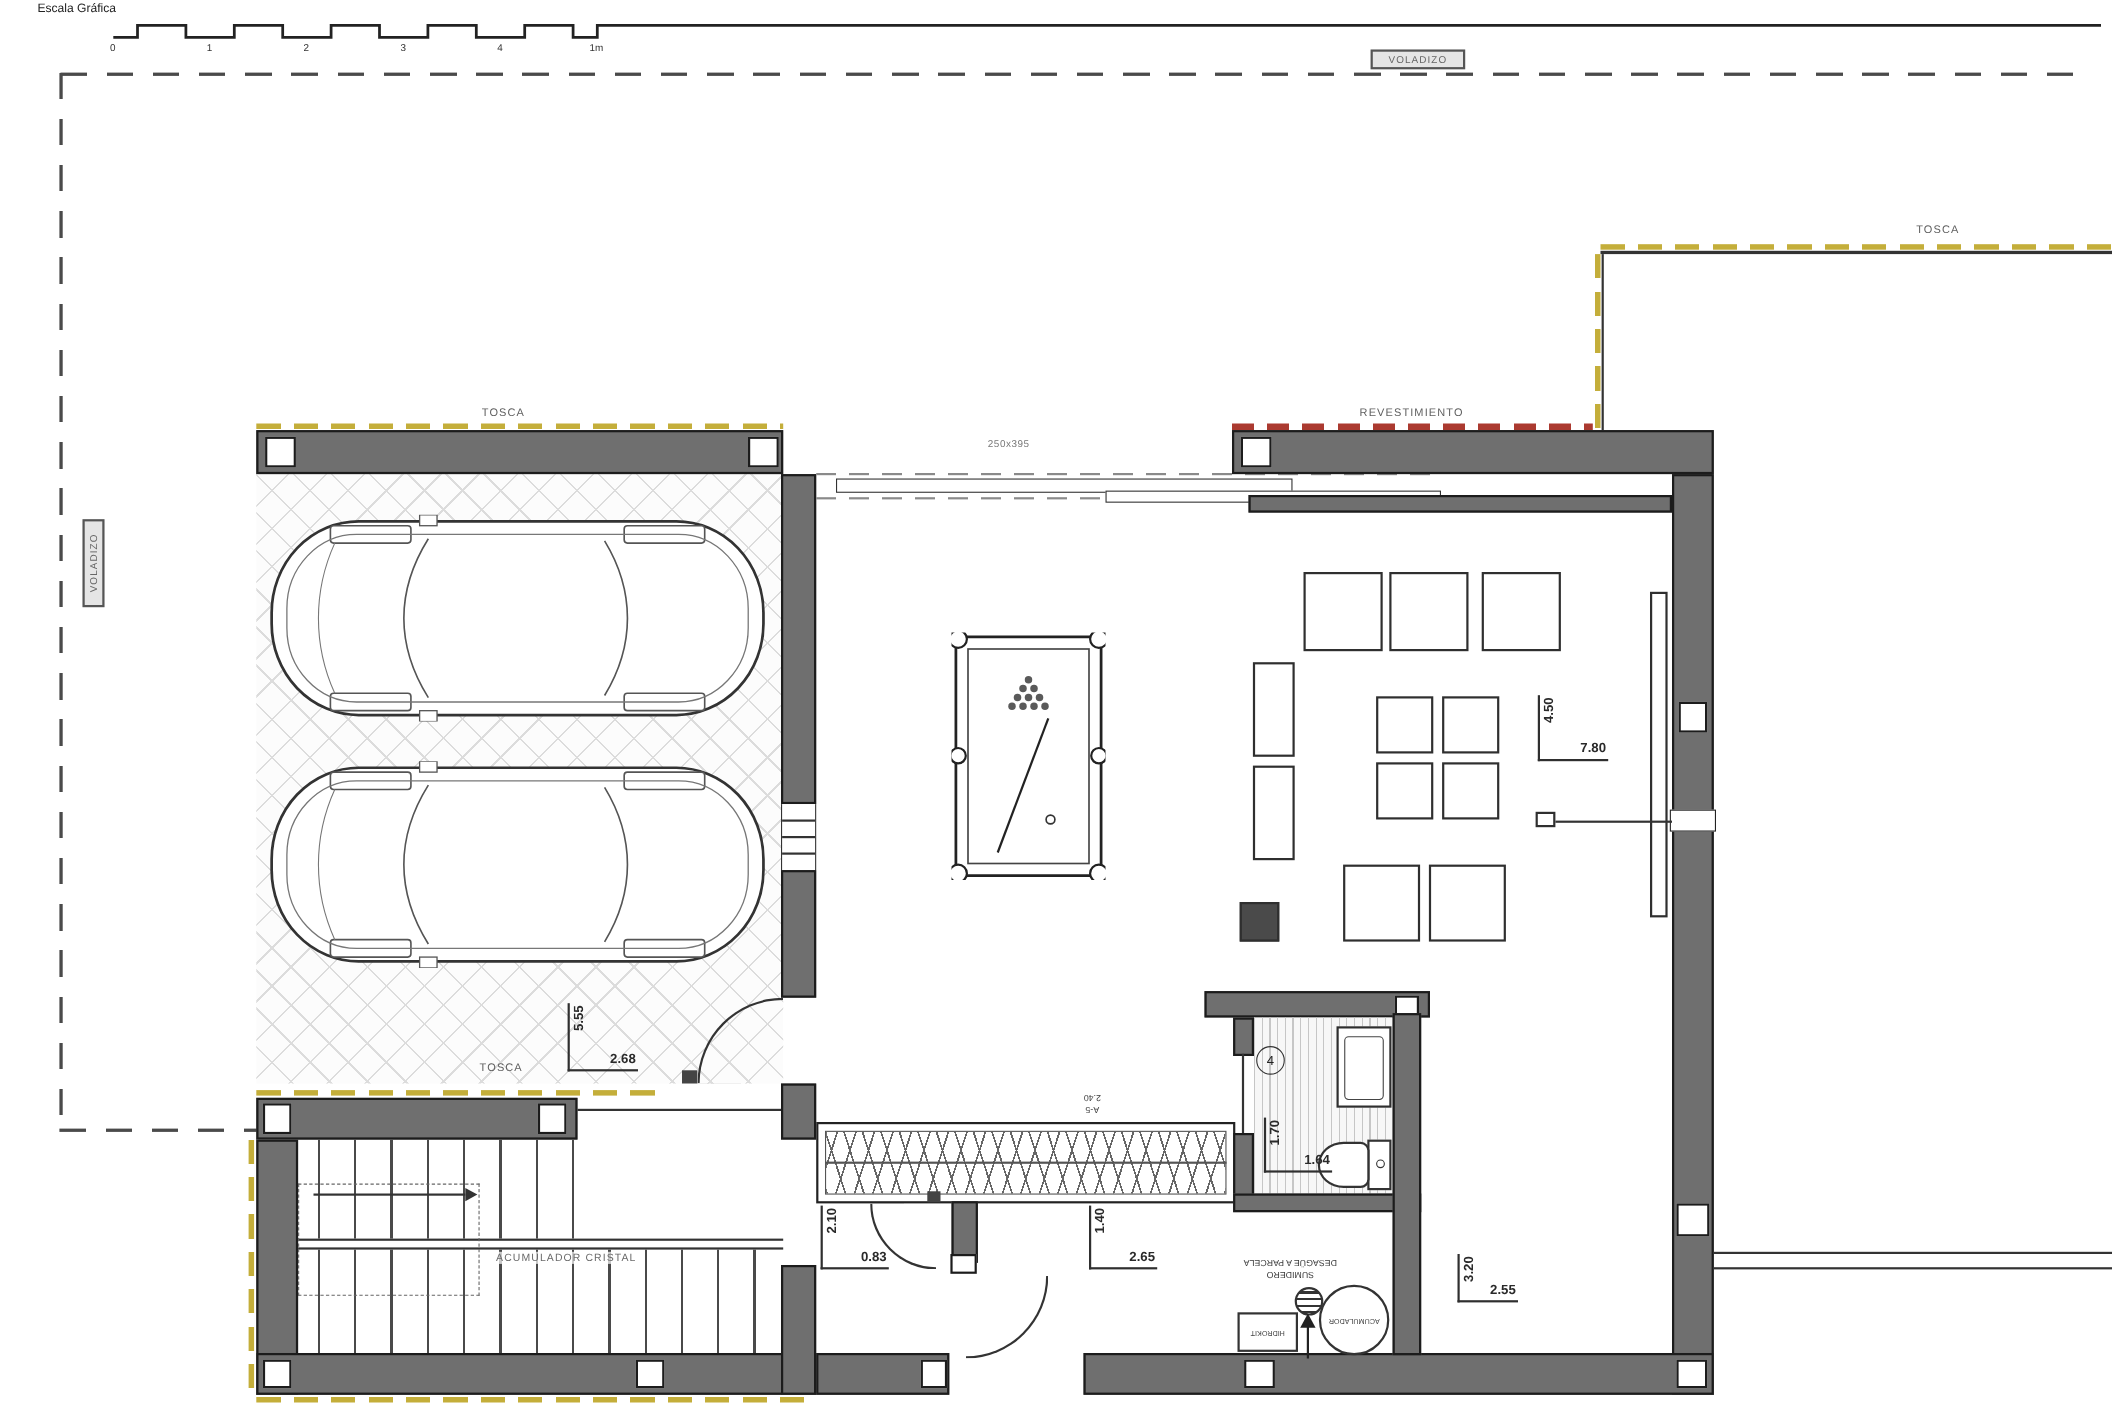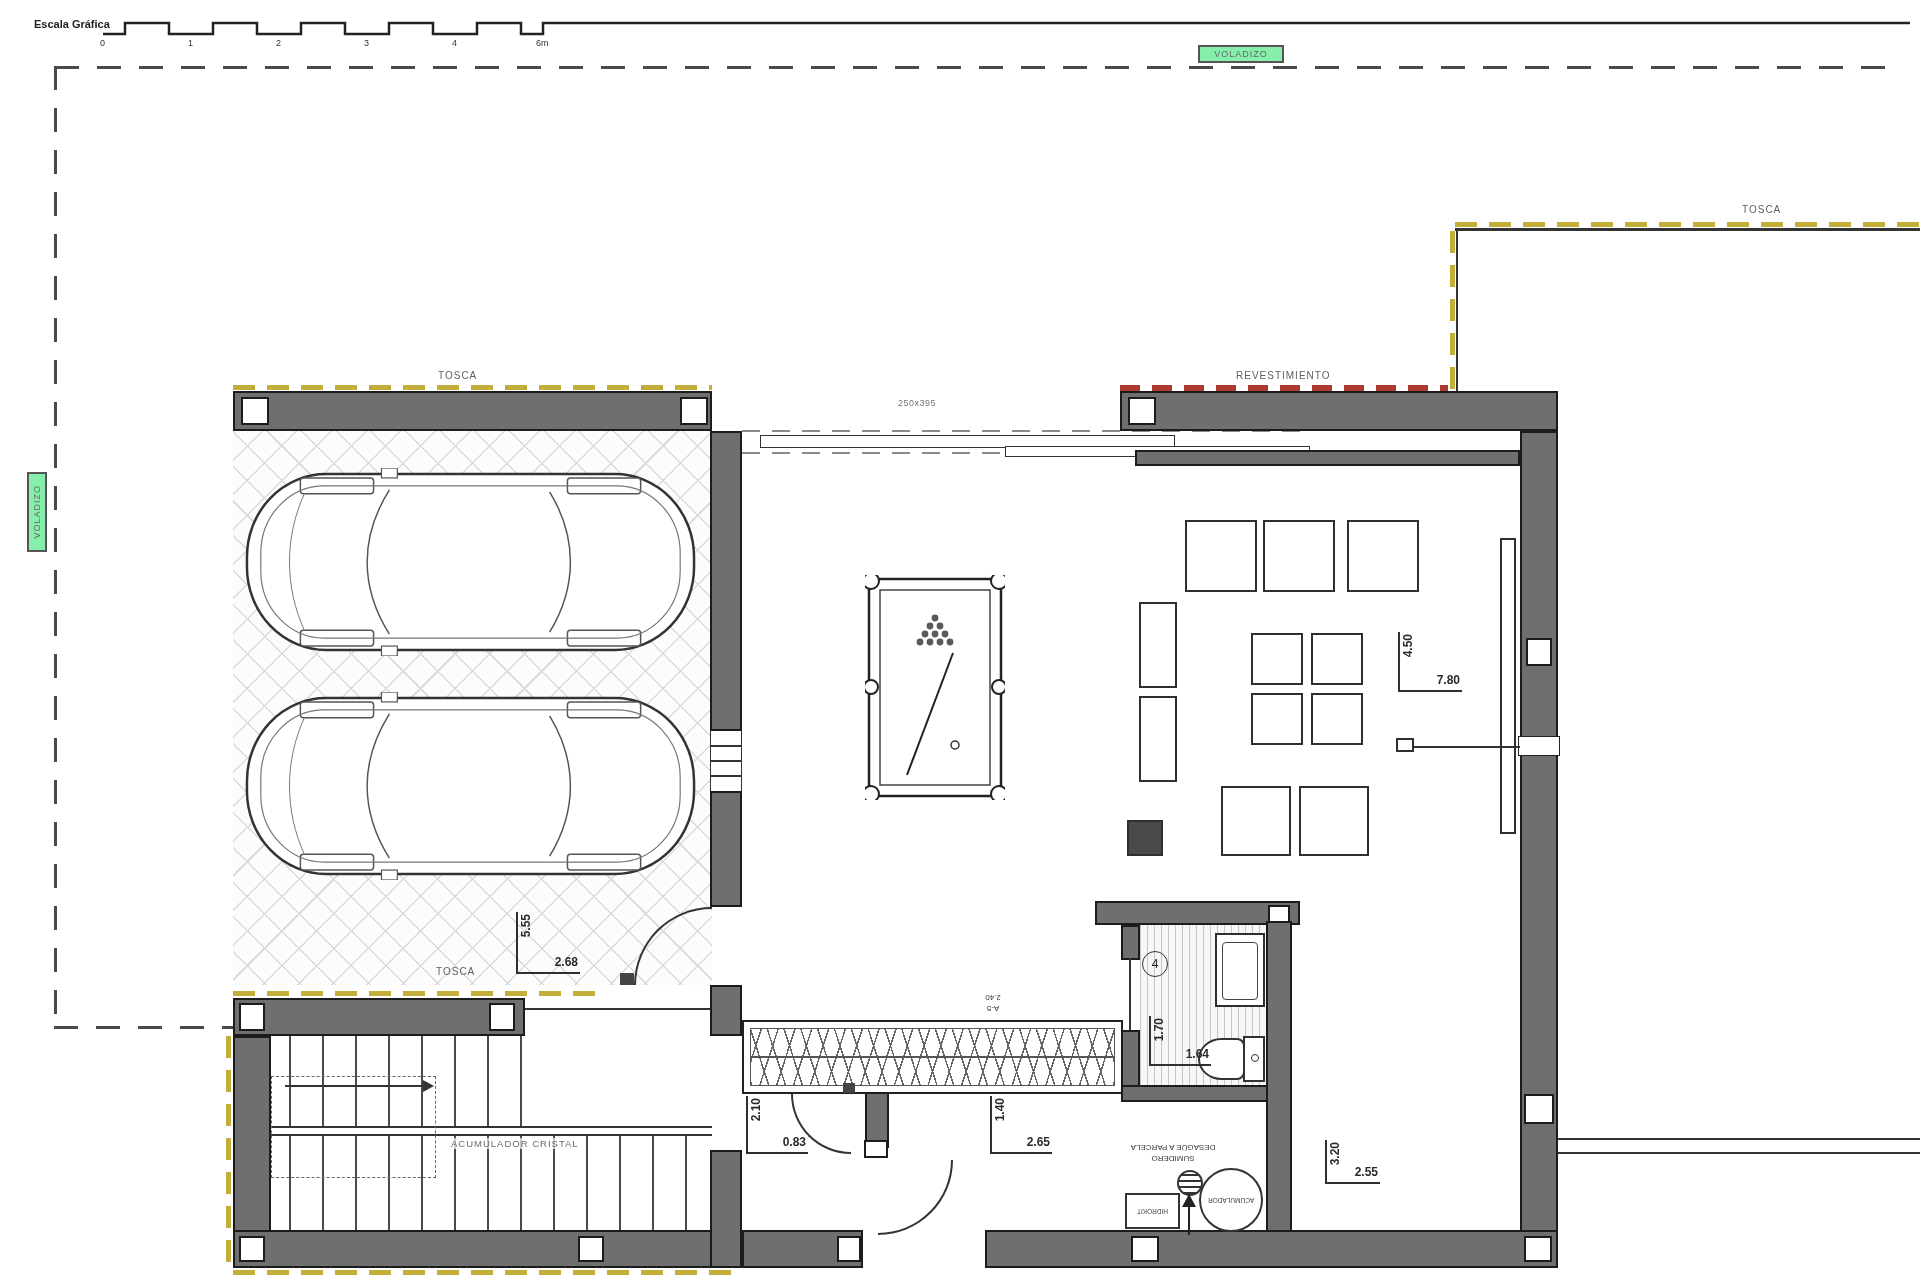--- a/index.html
+++ b/index.html
@@ -30,41 +30,41 @@
       repeating-linear-gradient(45deg,transparent 0 23px,#dcdcdc 23px 24.5px),
       repeating-linear-gradient(-45deg,transparent 0 23px,#dcdcdc 23px 24.5px),#fcfcfc;}
   .tilefloor{position:absolute;background:repeating-linear-gradient(90deg,#c6c6c6 0 1px,transparent 1px 7px),#f7f7f7;}
   .zigzag{position:absolute;background:
       repeating-linear-gradient(72deg,#666 0 1.5px,transparent 1.5px 16px),
       repeating-linear-gradient(-72deg,#666 0 1.5px,transparent 1.5px 16px),#fff;}
   .treads{position:absolute;background:repeating-linear-gradient(90deg,#4a4a4a 0 2px,transparent 2px 33px);}
   .landing{position:absolute;border:1.5px dashed #666;box-sizing:border-box;}
   .railing{position:absolute;border-top:2px solid #333;border-bottom:2px solid #333;box-sizing:border-box;}
   .boxlabel{position:absolute;border:2px solid #555;color:#666;font-size:9px;letter-spacing:1px;
-            display:flex;align-items:center;justify-content:center;background:#86efac;box-sizing:border-box;}
+            display:flex;align-items:center;justify-content:center;background:#e5e5e5;box-sizing:border-box;margin-left:48px;}
   .flip{transform:rotate(180deg);}
   .circlenote{position:absolute;border:1.5px solid #333;border-radius:50%;display:flex;align-items:center;
             justify-content:center;font-size:12px;color:#222;background:transparent;box-sizing:border-box;}
   .tech-lbl{font-size:8px;color:#3a3a3a;text-align:center;line-height:11px;white-space:nowrap;}
 </style>
 </head>
 <body>
 
 <div id="plan">
 
-  <div class="abs" style="left:34px;top:18px;font-size:11px;font-weight:bold;color:#222;">Escala Gráfica</div>
+  <div class="abs" style="left:34px;top:2px;font-size:11px;font-weight:normal;color:#222;">Escala Gráfica</div>
   <svg class="abs" style="left:0;top:0;" width="1920" height="60">
     <path d="M103,34 H125 V23 H169 V34 H213 V23 H257 V34 H301 V23 H345 V34 H389 V23 H433 V34 H477 V23 H521 V34 H543 V23 H1910" fill="none" stroke="#222" stroke-width="2.5"></path>
   </svg>
   <div class="abs" style="left:100px;top:38px;font-size:9px;color:#333;">0</div>
   <div class="abs" style="left:188px;top:38px;font-size:9px;color:#333;">1</div>
   <div class="abs" style="left:276px;top:38px;font-size:9px;color:#333;">2</div>
   <div class="abs" style="left:364px;top:38px;font-size:9px;color:#333;">3</div>
   <div class="abs" style="left:452px;top:38px;font-size:9px;color:#333;">4</div>
-  <div class="abs" style="left:536px;top:38px;font-size:9px;color:#333;">6m</div>
+  <div class="abs" style="left:536px;top:38px;font-size:9px;color:#333;">1m</div>
 
   <div class="vdashH" style="left:55px;top:66px;width:1845px;"></div>
   <div class="vdashV" style="left:54px;top:66px;height:962px;"></div>
   <div class="vdashH" style="left:54px;top:1026px;width:180px;"></div>
   <div class="boxlabel" style="left:1198px;top:45px;width:86px;height:18px;">
     <span>VOLADIZO</span>
   </div>
   <div class="boxlabel" style="left:27px;top:472px;width:20px;height:80px;">
     <span style="writing-mode:vertical-rl;transform:rotate(180deg);">VOLADIZO</span>
   </div>

